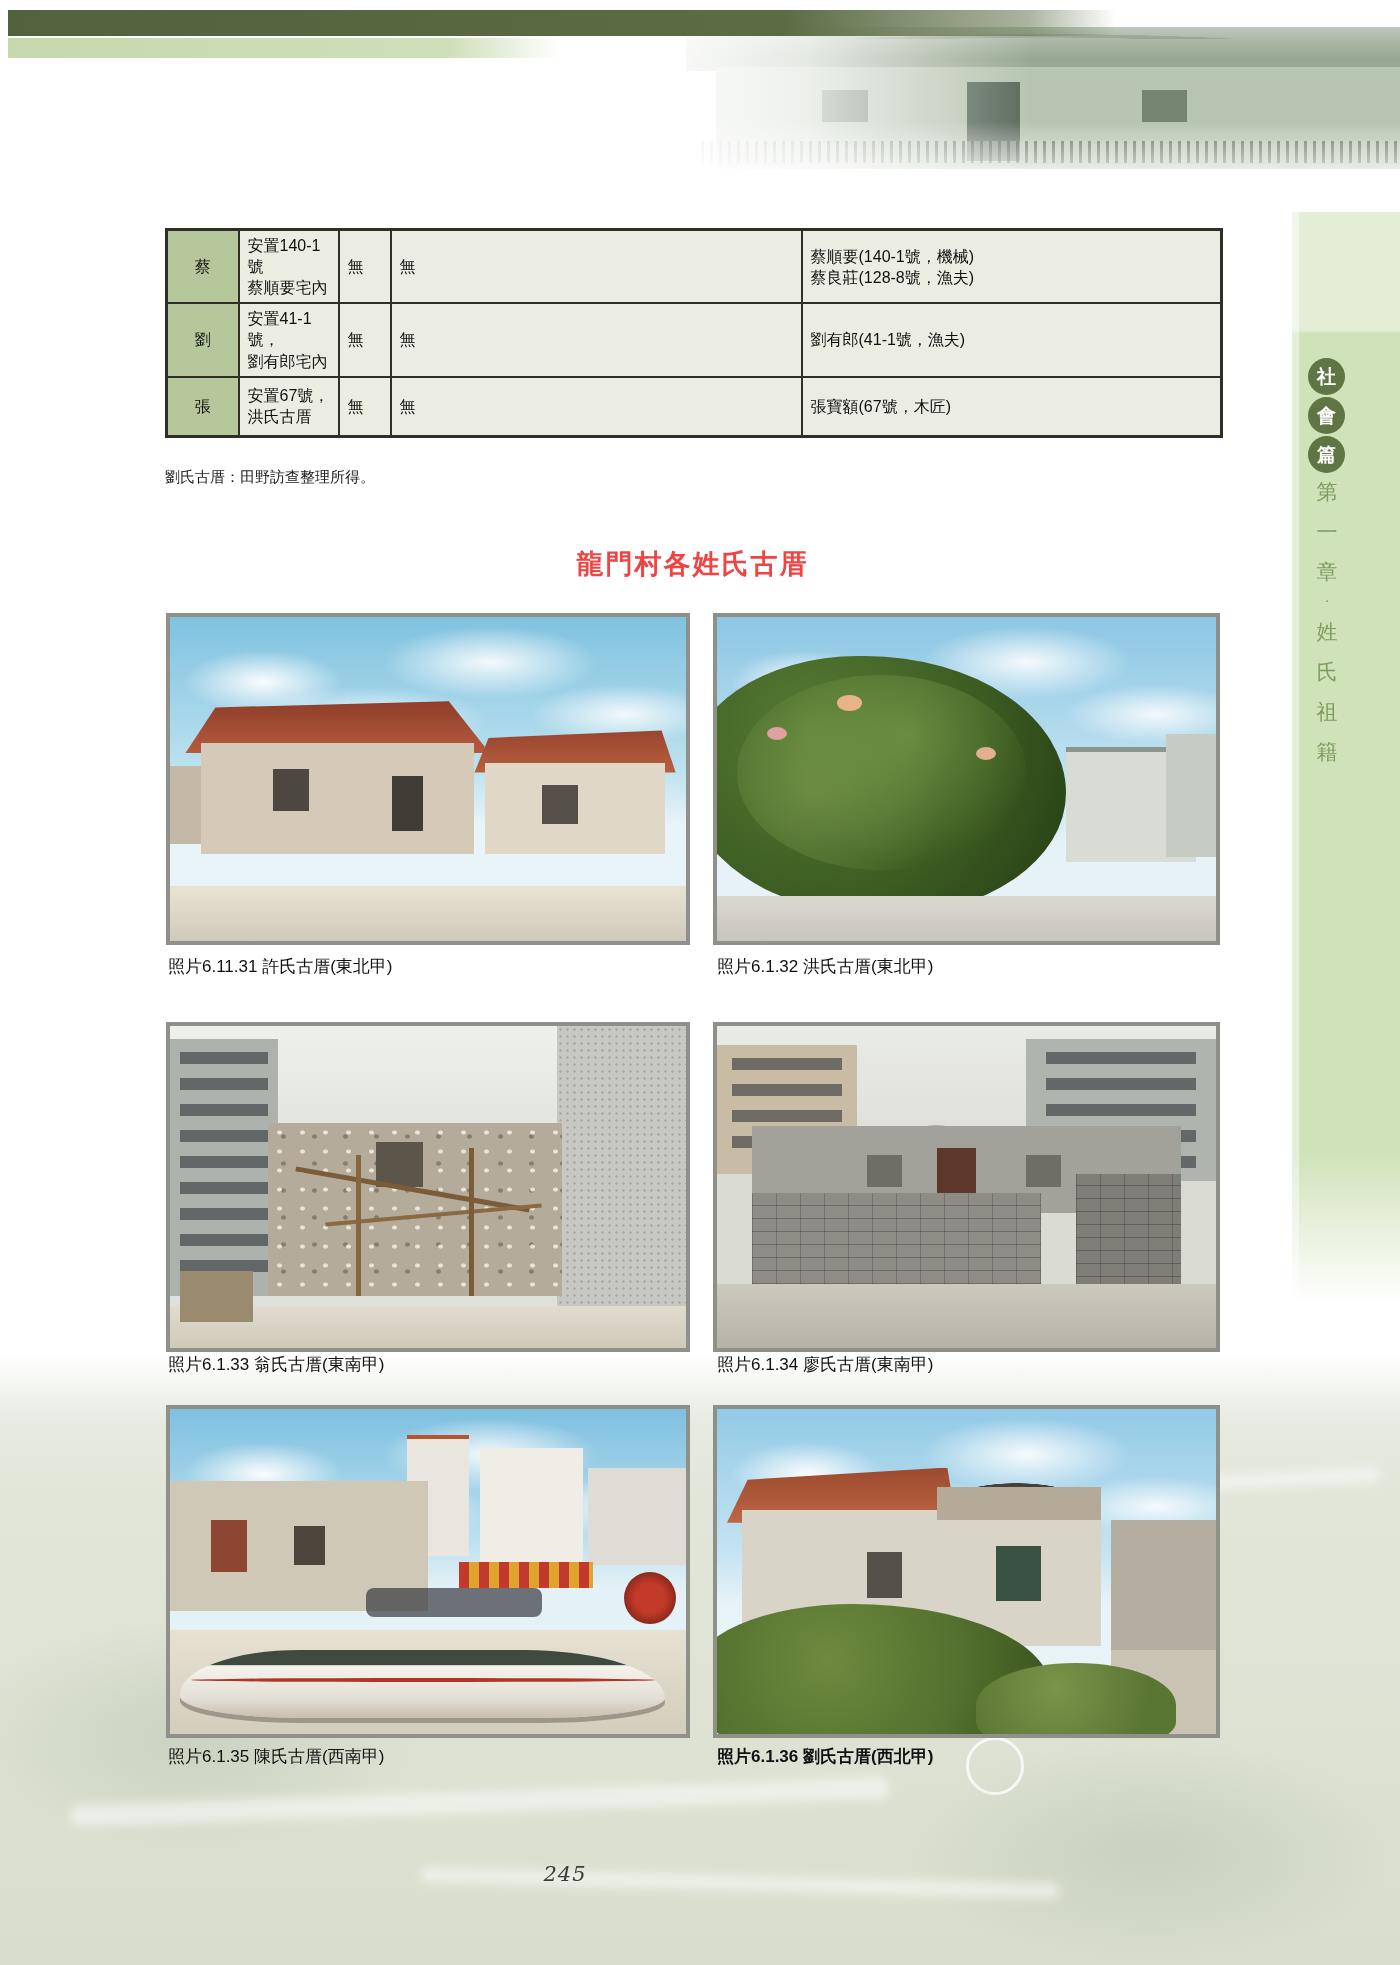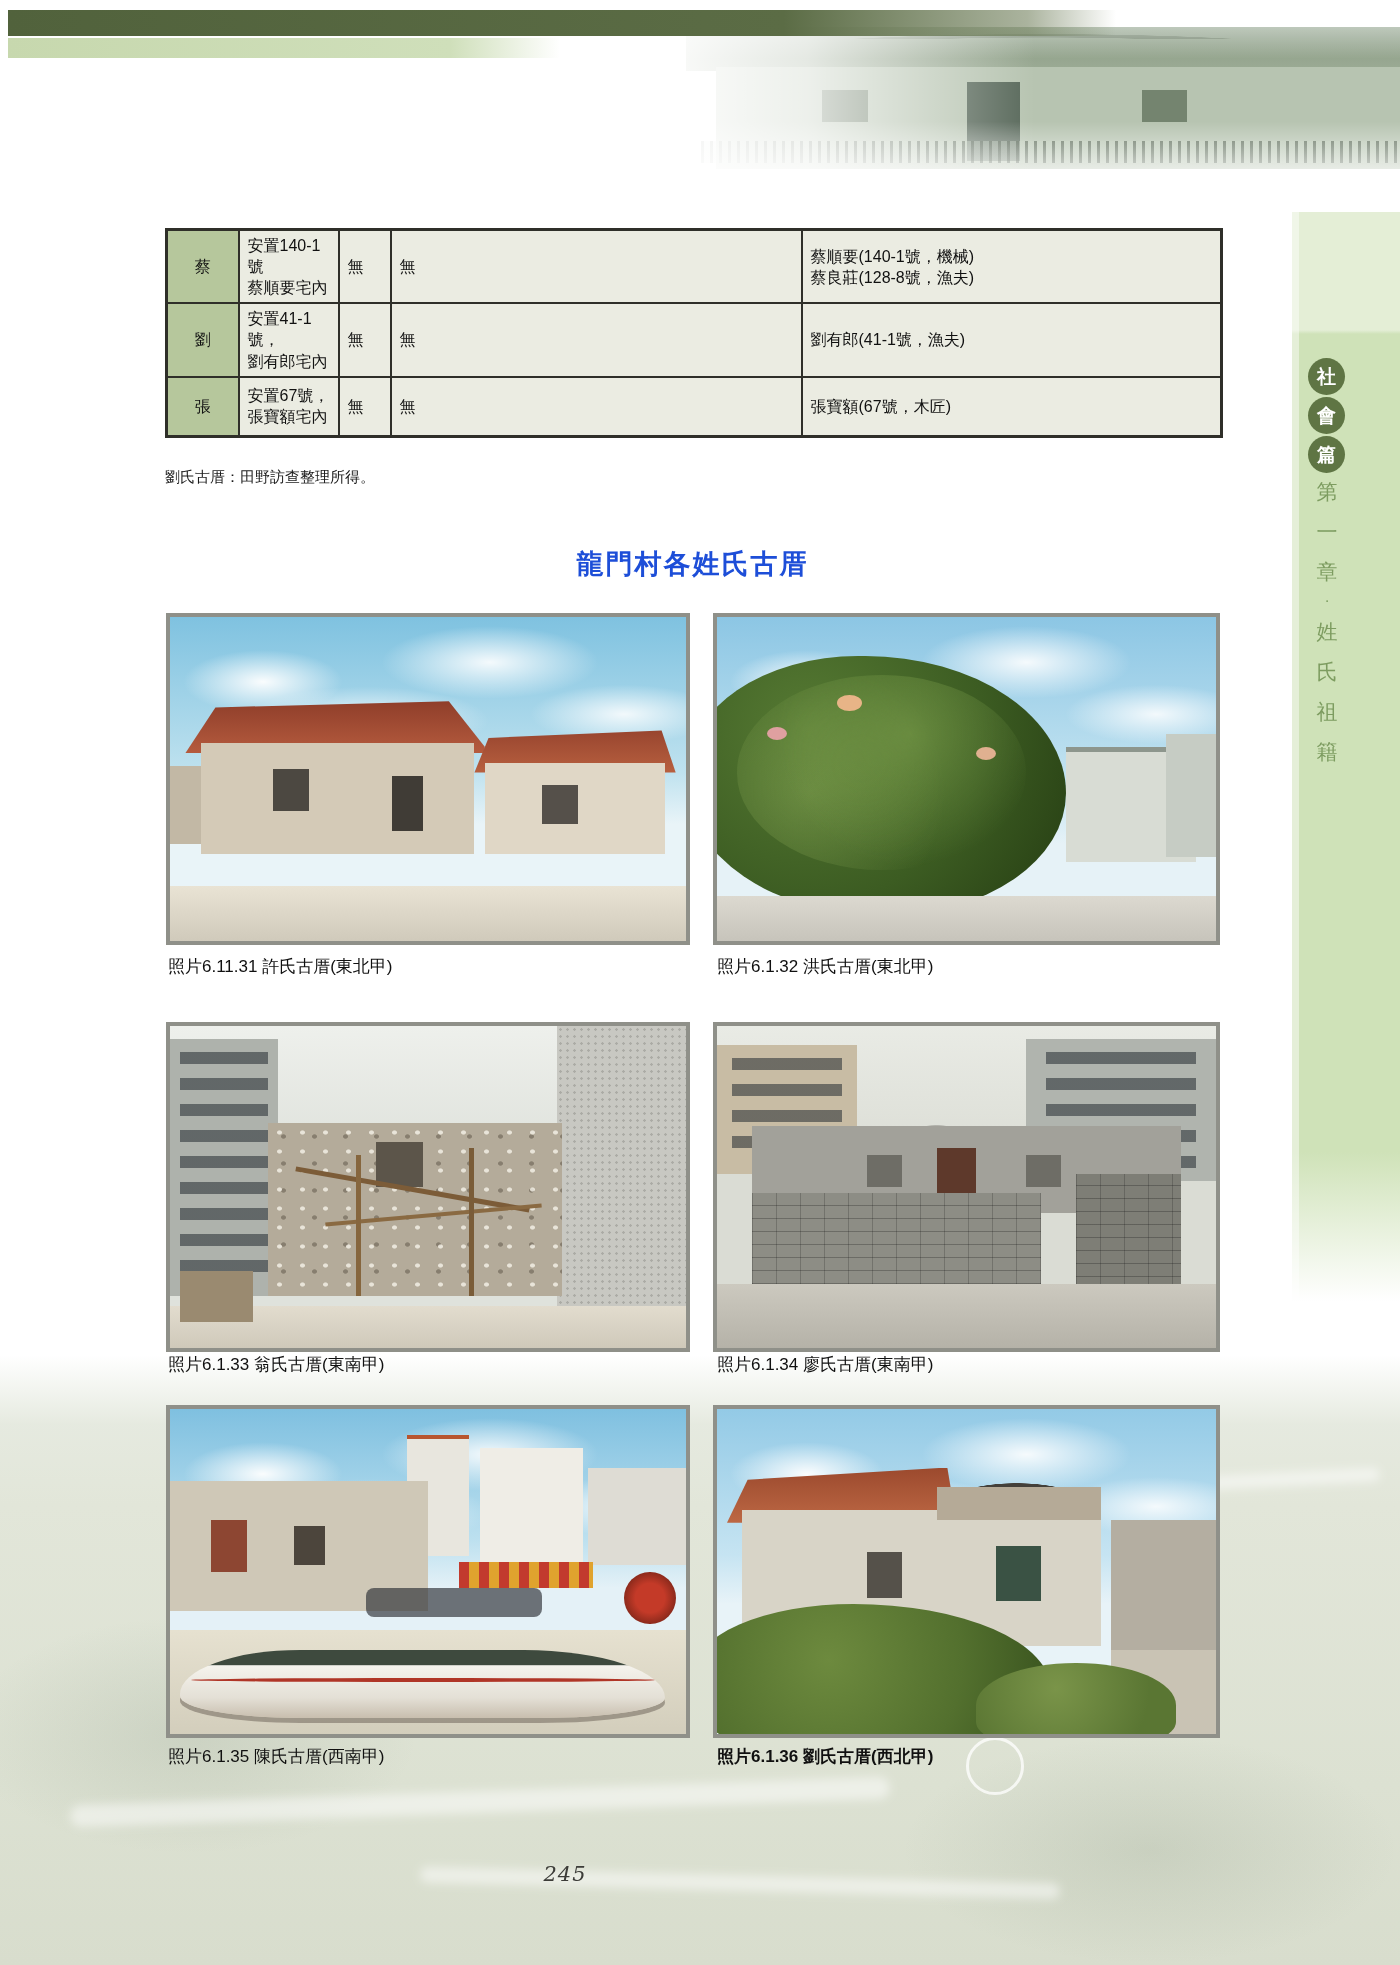--- a/index.html
+++ b/index.html
@@ -47,21 +47,21 @@
   table.gen th,table.gen td{border:2px solid #2f2f29;padding:4px 8px;vertical-align:middle;
             white-space:pre-line;line-height:1.32;}
   table.gen th{background:#b6c79c;font-weight:normal;font-size:17px;text-align:center;height:40px;}
   td.sn{background:#b6c79c;text-align:center;}
   td.body-cell{background:#ebece2;text-align:left;}
   tr.r1{height:58px;}tr.r2{height:62px;}tr.r3{height:60px;}
 
   .source-note{left:165px;top:468px;font-size:15px;color:#1a1a1a;}
 
   .sec-title{left:165px;top:546px;width:1055px;text-align:center;
-             font-size:27px;font-weight:bold;color:#1d4ed8;letter-spacing:2px;}
+             font-size:27px;font-weight:bold;color:#ef4444;letter-spacing:2px;}
 
   
   .ph{position:absolute;border:4px solid #8f9089;background:#dfe5e8;overflow:hidden;box-sizing:border-box;}
   .ph .sh{position:absolute;}
   .caption{position:absolute;font-size:17px;color:#101010;}
 
   .sky1{inset:0;background:linear-gradient(180deg,#7fc2e0 0%,#bfe2ef 48%,#e9f4f8 64%,#e9f4f8 100%);
         background-color:#bfe2ef;}
   .clouds{inset:0;background-image:
      radial-gradient(ellipse 22% 14% at 18% 20%,rgba(255,255,255,.95),rgba(255,255,255,0) 70%),
@@ -153,21 +153,21 @@
       <td class="sn">劉</td>
       <td class="body-cell">安置41-1號，
 劉有郎宅內</td>
       <td class="body-cell">無</td>
       <td class="body-cell">無</td>
       <td class="body-cell">劉有郎(41-1號，漁夫)</td>
     </tr>
     <tr class="r3">
       <td class="sn">張</td>
       <td class="body-cell">安置67號，
-張寶額宅內</td>
+洪氏古厝</td>
       <td class="body-cell">無</td>
       <td class="body-cell">無</td>
       <td class="body-cell">張寶額(67號，木匠)</td>
     </tr>
   </tbody>
     </table>
 
   <div class="abs source-note">劉氏古厝：田野訪查整理所得。</div>
 
   <div class="abs sec-title">龍門村各姓氏古厝</div>

